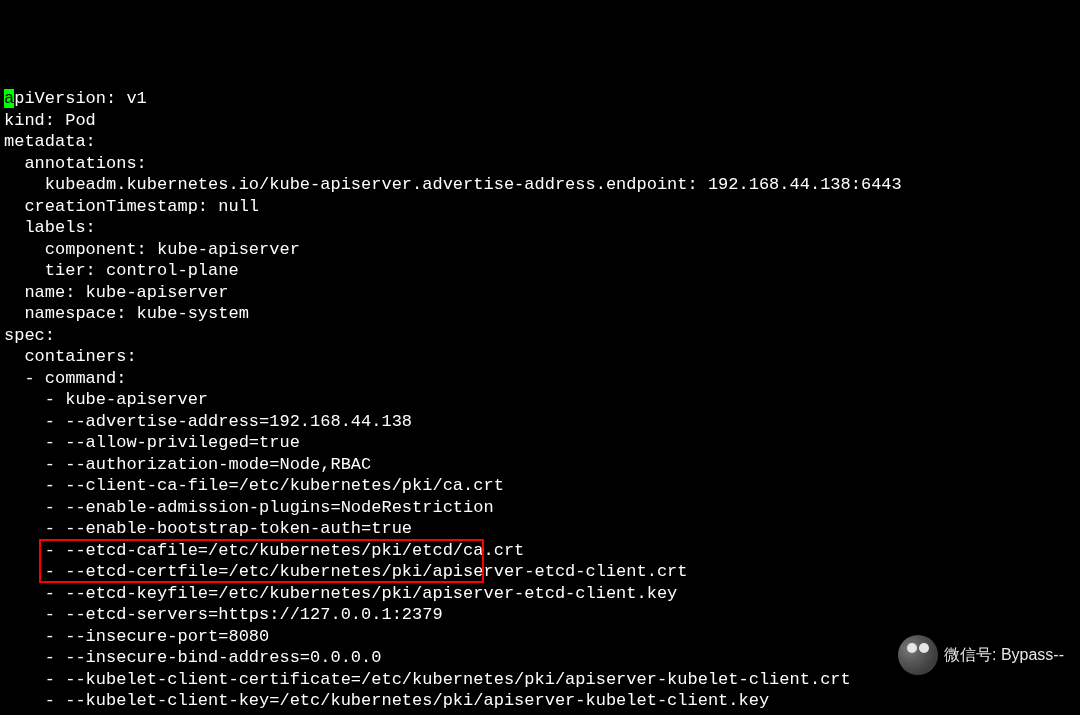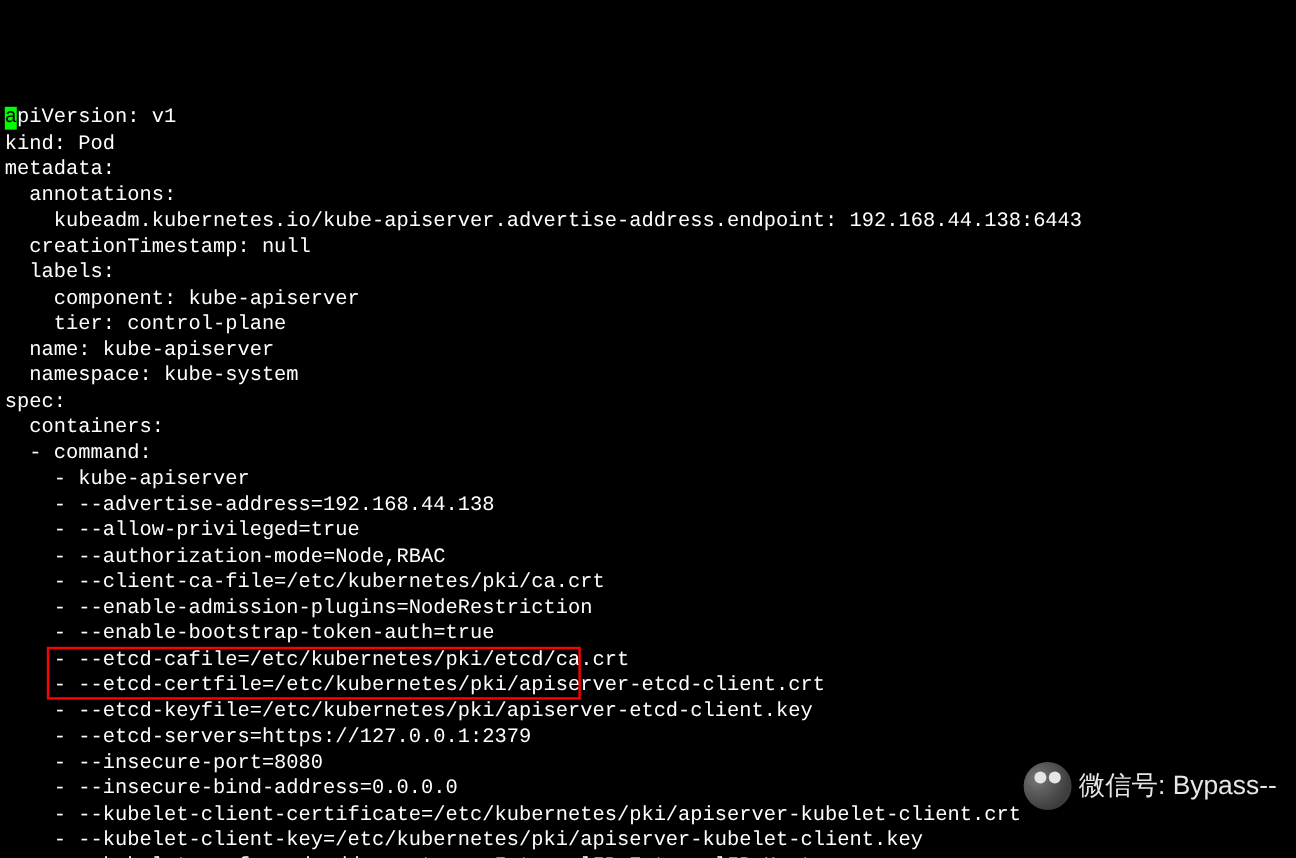--- a/index.html
+++ b/index.html
@@ -71,21 +71,21 @@
       width: 10px;
       height: 10px;
       background: #fff;
       border-radius: 50%;
       top: 8px;
       right: 9px;
     }
     .watermark-text {
       color: #fff;
       font-family: sans-serif;
-      font-size: 22px;
+      font-size: 16px;
       font-weight: 500;
     }
   </style>
 </head>
 <body>
 
 
 
 <div id="terminal"><span class="line"><span class="cursor-char">a</span>piVersion: v1</span><span class="line">kind: Pod</span><span class="line">metadata:</span><span class="line">  annotations:</span><span class="line">    kubeadm.kubernetes.io/kube-apiserver.advertise-address.endpoint: 192.168.44.138:6443</span><span class="line">  creationTimestamp: null</span><span class="line">  labels:</span><span class="line">    component: kube-apiserver</span><span class="line">    tier: control-plane</span><span class="line">  name: kube-apiserver</span><span class="line">  namespace: kube-system</span><span class="line">spec:</span><span class="line">  containers:</span><span class="line">  - command:</span><span class="line">    - kube-apiserver</span><span class="line">    - --advertise-address=192.168.44.138</span><span class="line">    - --allow-privileged=true</span><span class="line">    - --authorization-mode=Node,RBAC</span><span class="line">    - --client-ca-file=/etc/kubernetes/pki/ca.crt</span><span class="line">    - --enable-admission-plugins=NodeRestriction</span><span class="line">    - --enable-bootstrap-token-auth=true</span><span class="line">    - --etcd-cafile=/etc/kubernetes/pki/etcd/ca.crt</span><span class="line">    - --etcd-certfile=/etc/kubernetes/pki/apiserver-etcd-client.crt</span><span class="line">    - --etcd-keyfile=/etc/kubernetes/pki/apiserver-etcd-client.key</span><span class="line">    - --etcd-servers=https://127.0.0.1:2379</span><span class="line">    - --insecure-port=8080</span><span class="line">    - --insecure-bind-address=0.0.0.0</span><span class="line">    - --kubelet-client-certificate=/etc/kubernetes/pki/apiserver-kubelet-client.crt</span><span class="line">    - --kubelet-client-key=/etc/kubernetes/pki/apiserver-kubelet-client.key</span><span class="line">    - --kubelet-preferred-address-types=InternalIP,ExternalIP,Hostname</span></div>
 

